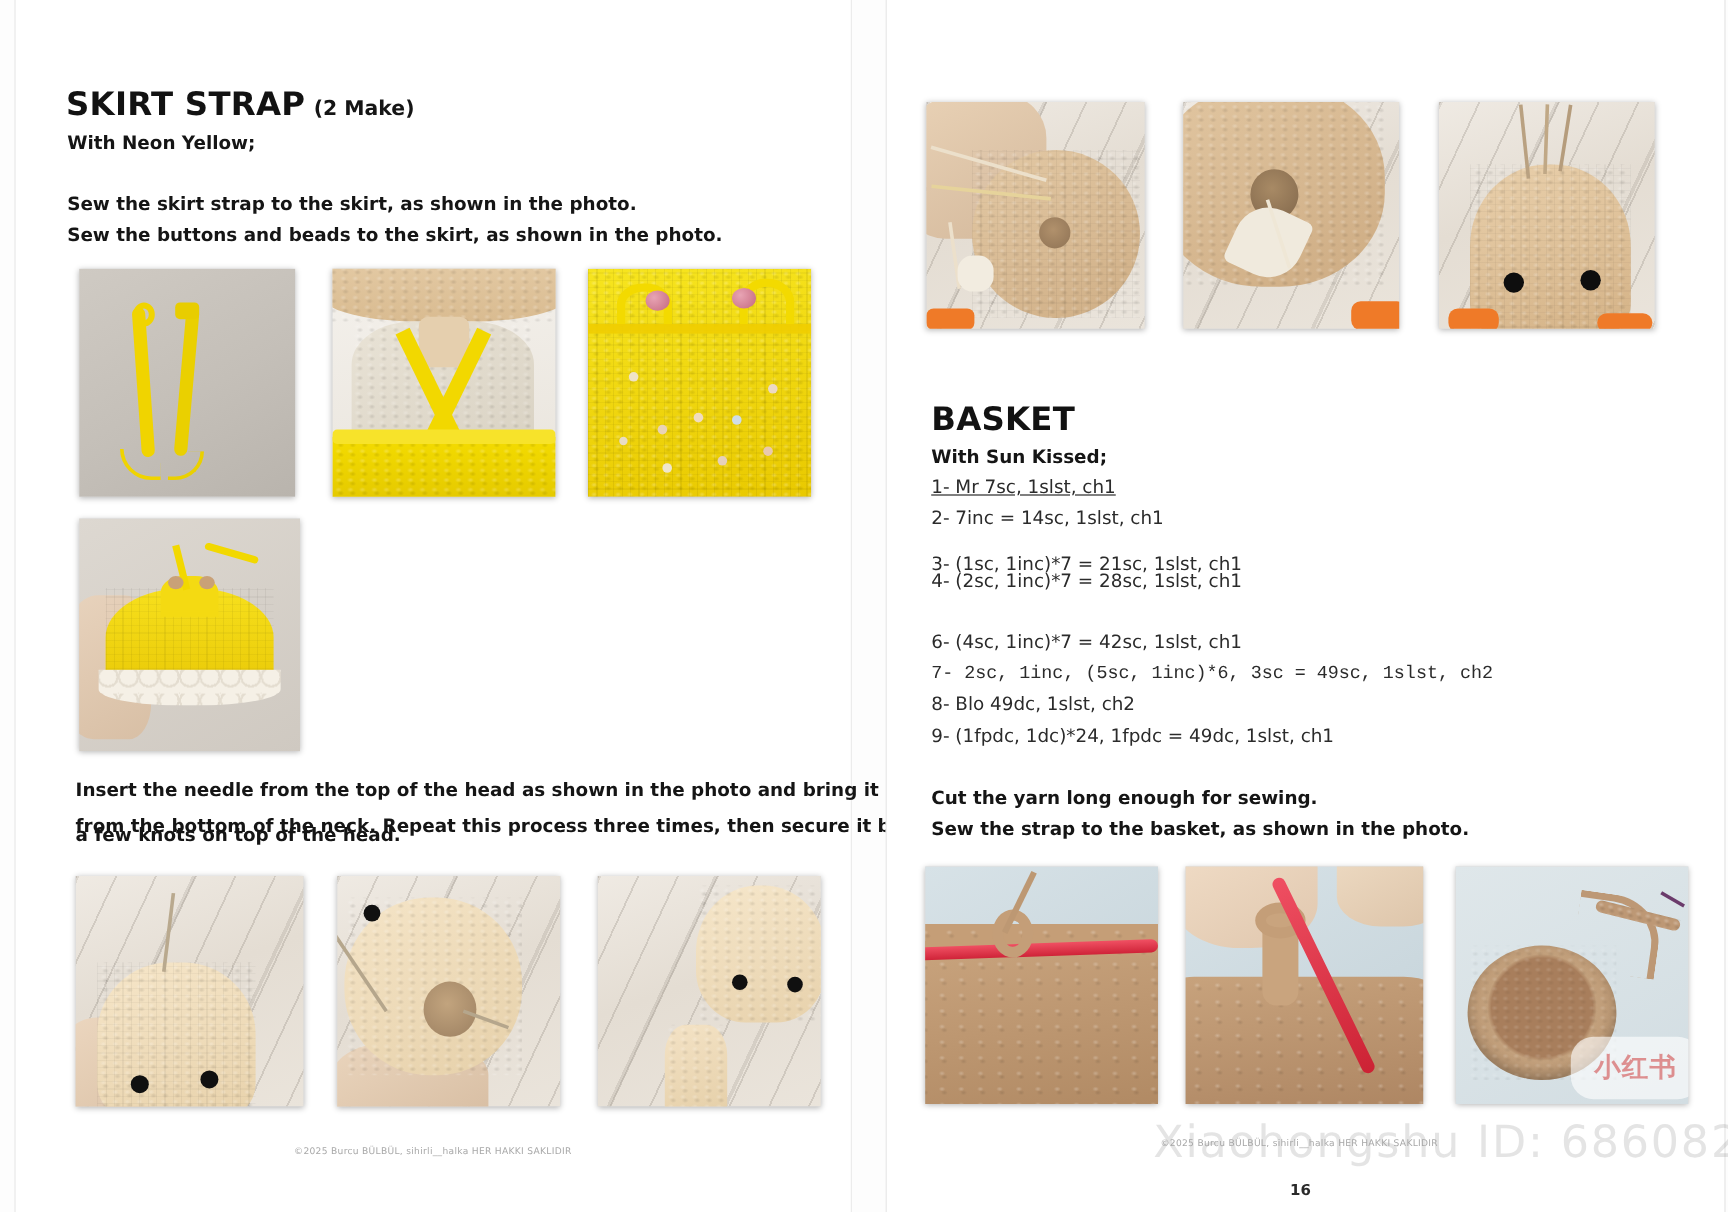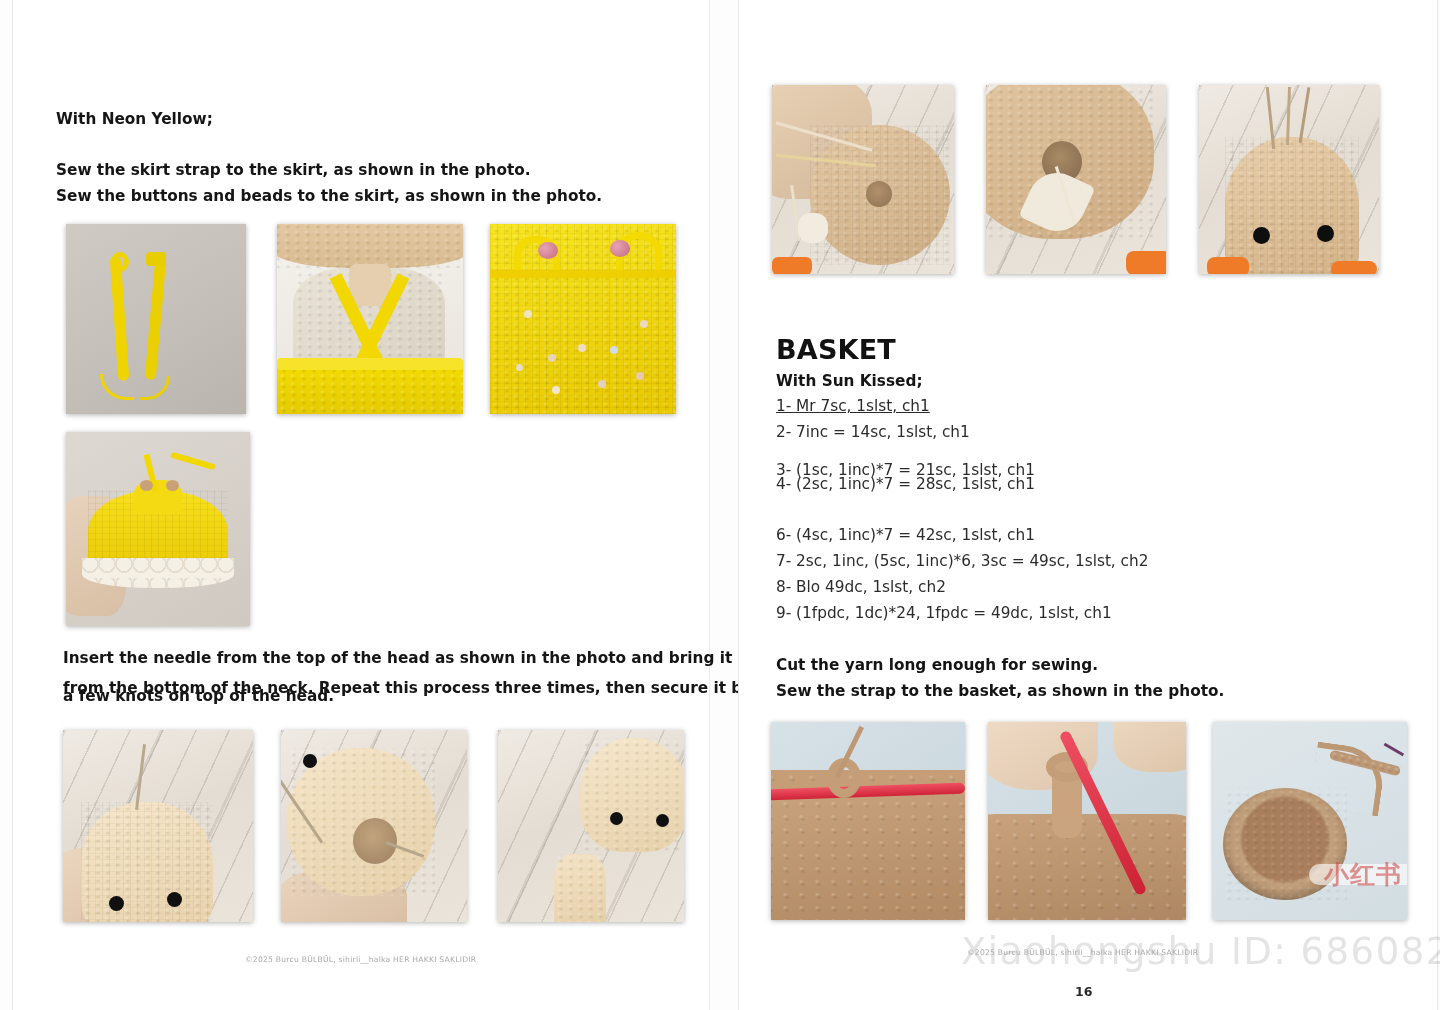--- a/index.html
+++ b/index.html
@@ -83,35 +83,38 @@
     position: absolute; font-size: 12.5px; font-weight: bold;
     color: #2a2a2a;
   }
 
   
   .wm-text {
     position: absolute; font-size: 37px; color: rgba(120,120,120,.20);
     letter-spacing: 1.5px; white-space: nowrap; font-weight: normal;
   }
   .wm-logo {
-    position: absolute; width: 108px; height: 21px; border-radius: 19px;
+    position: absolute; width: 108px; height: 52px; border-radius: 19px;
     background: rgba(255,255,255,.62);
     display: flex; align-items: center; justify-content: center;
-    font-size: 25px; color: rgba(205,60,60,.55); font-weight: bold;
+    font-size: 22px; color: rgba(205,60,60,.55); font-weight: bold;
     letter-spacing: 1px;
   }
 </style>
 </head>
 <body>
 
 <div class="spread">
 
   <div class="page page-left">
     <div class="inner">
 
+      <div class="txt" style="left:42px; top:72px;">
+        <span class="h1">SKIRT STRAP</span><span class="h1-sub">(2 Make)</span>
+      </div>
 
       <div class="txt bold-line" style="left:43px; top:110px;">With Neon Yellow;</div>
 
 
       <div class="txt bold-line" style="left:43px; top:187px;">Sew the buttons and beads to the skirt, as shown in the photo.</div>
       <div class="txt bold-line" style="left:43px; top:161px;">Sew the skirt strap to the skirt, as shown in the photo.</div>
 
       <div class="photo" style="left:53px; top:224px; width:180px; height:190px;">
         <div class="scene greybg">
 
@@ -313,21 +316,21 @@
 
       <div class="txt h1" style="left:37px; top:334px;">BASKET</div>
 
       <div class="txt bold-line" style="left:37px; top:372px;">With Sun Kissed;</div>
 
       <div class="txt row-line" style="left:37px; top:397px;text-decoration:underline;">1-  Mr 7sc, 1slst, ch1</div>
       <div class="txt row-line" style="left:37px; top:423px;">2-  7inc = 14sc, 1slst, ch1</div>
       <div class="txt row-line" style="left:37px; top:461px;">3-  (1sc, 1inc)*7 = 21sc, 1slst, ch1</div>
       <div class="txt row-line" style="left:37px; top:475px;">4-  (2sc, 1inc)*7 = 28sc, 1slst, ch1</div>
       <div class="txt row-line" style="left:37px; top:526px;text-align:right;">6-  (4sc, 1inc)*7 = 42sc, 1slst, ch1</div>
-      <div class="txt row-line" style="left:37px; top:552px;">7-  2sc, 1inc, (5sc, 1inc)*6, 3sc = 49sc, 1slst, ch2</div>
+      <div class="txt row-line" style="left:37px; top:552px;font-family:Liberation Mono, monospace;">7-  2sc, 1inc, (5sc, 1inc)*6, 3sc = 49sc, 1slst, ch2</div>
       <div class="txt row-line" style="left:37px; top:578px;">8-  Blo 49dc, 1slst, ch2</div>
       <div class="txt row-line" style="left:37px; top:604px;">9-  (1fpdc, 1dc)*24, 1fpdc = 49dc, 1slst, ch1</div>
 
       <div class="txt bold-line" style="left:37px; top:656px;">Cut the yarn long enough for sewing.</div>
       <div class="txt bold-line" style="left:37px; top:682px;">Sew the strap to the basket, as shown in the photo.</div>
 
       <div class="photo" style="left:32px; top:722px; width:194px; height:198px;">
         <div class="scene bluebg">
 
           <div class="blob" style="left:-10px; top:62px; width:220px; height:140px; background:linear-gradient(170deg,#c9a47e,#b08963);">

